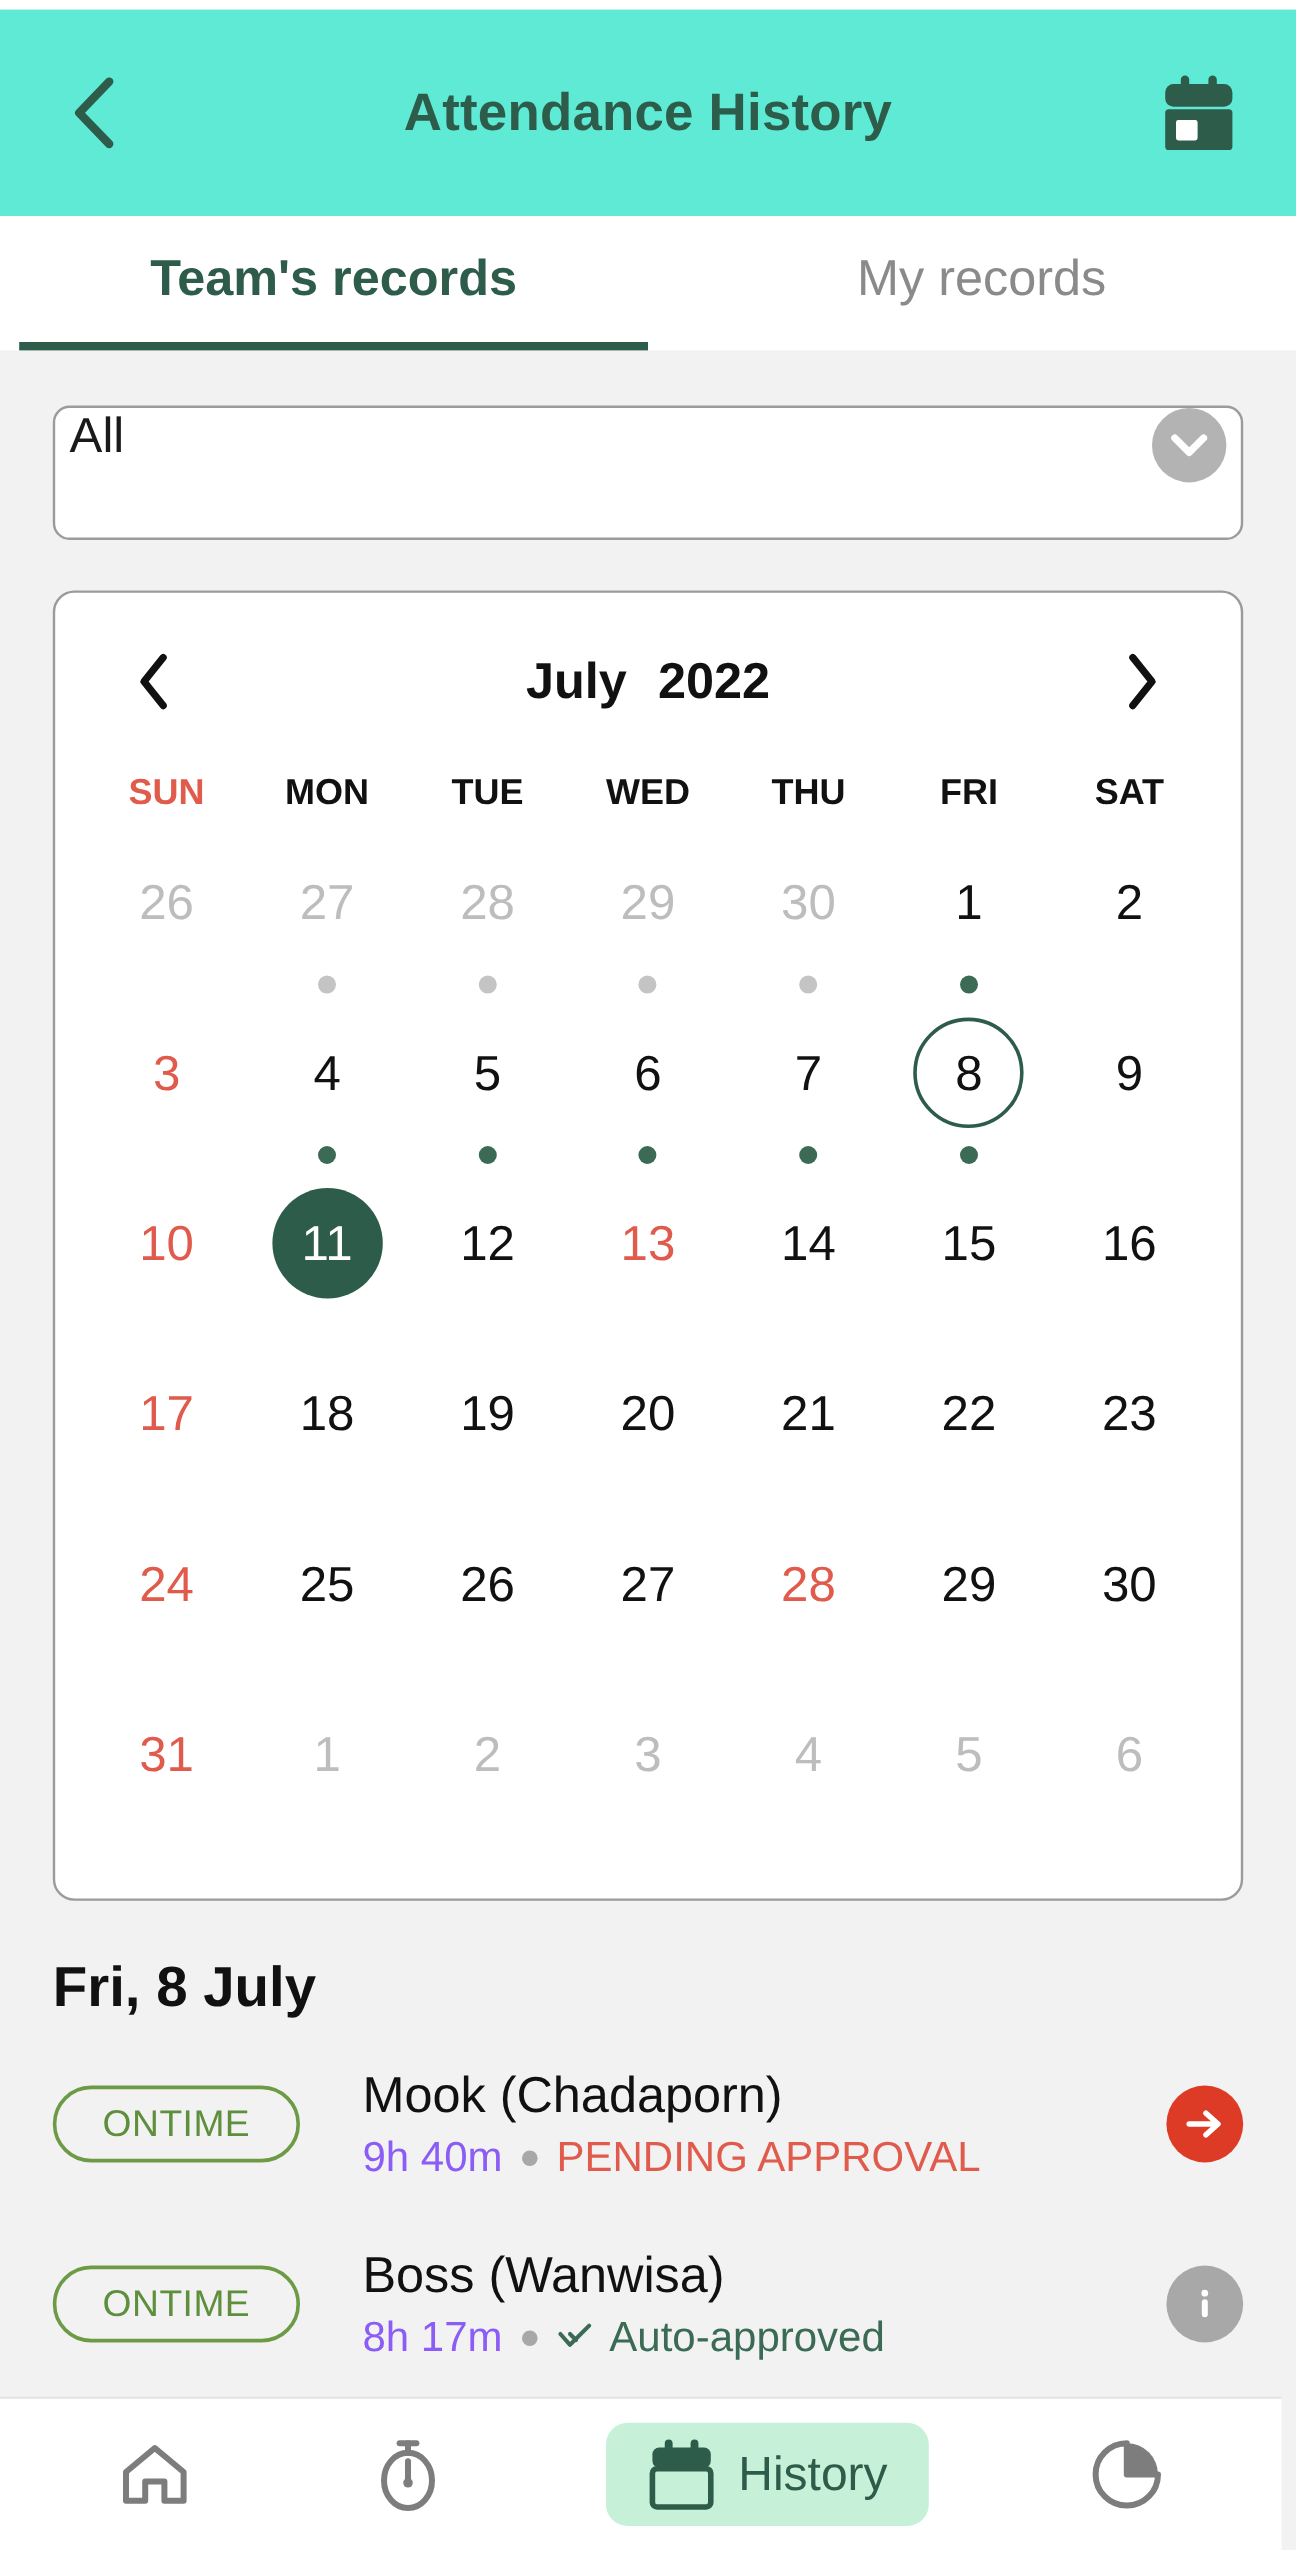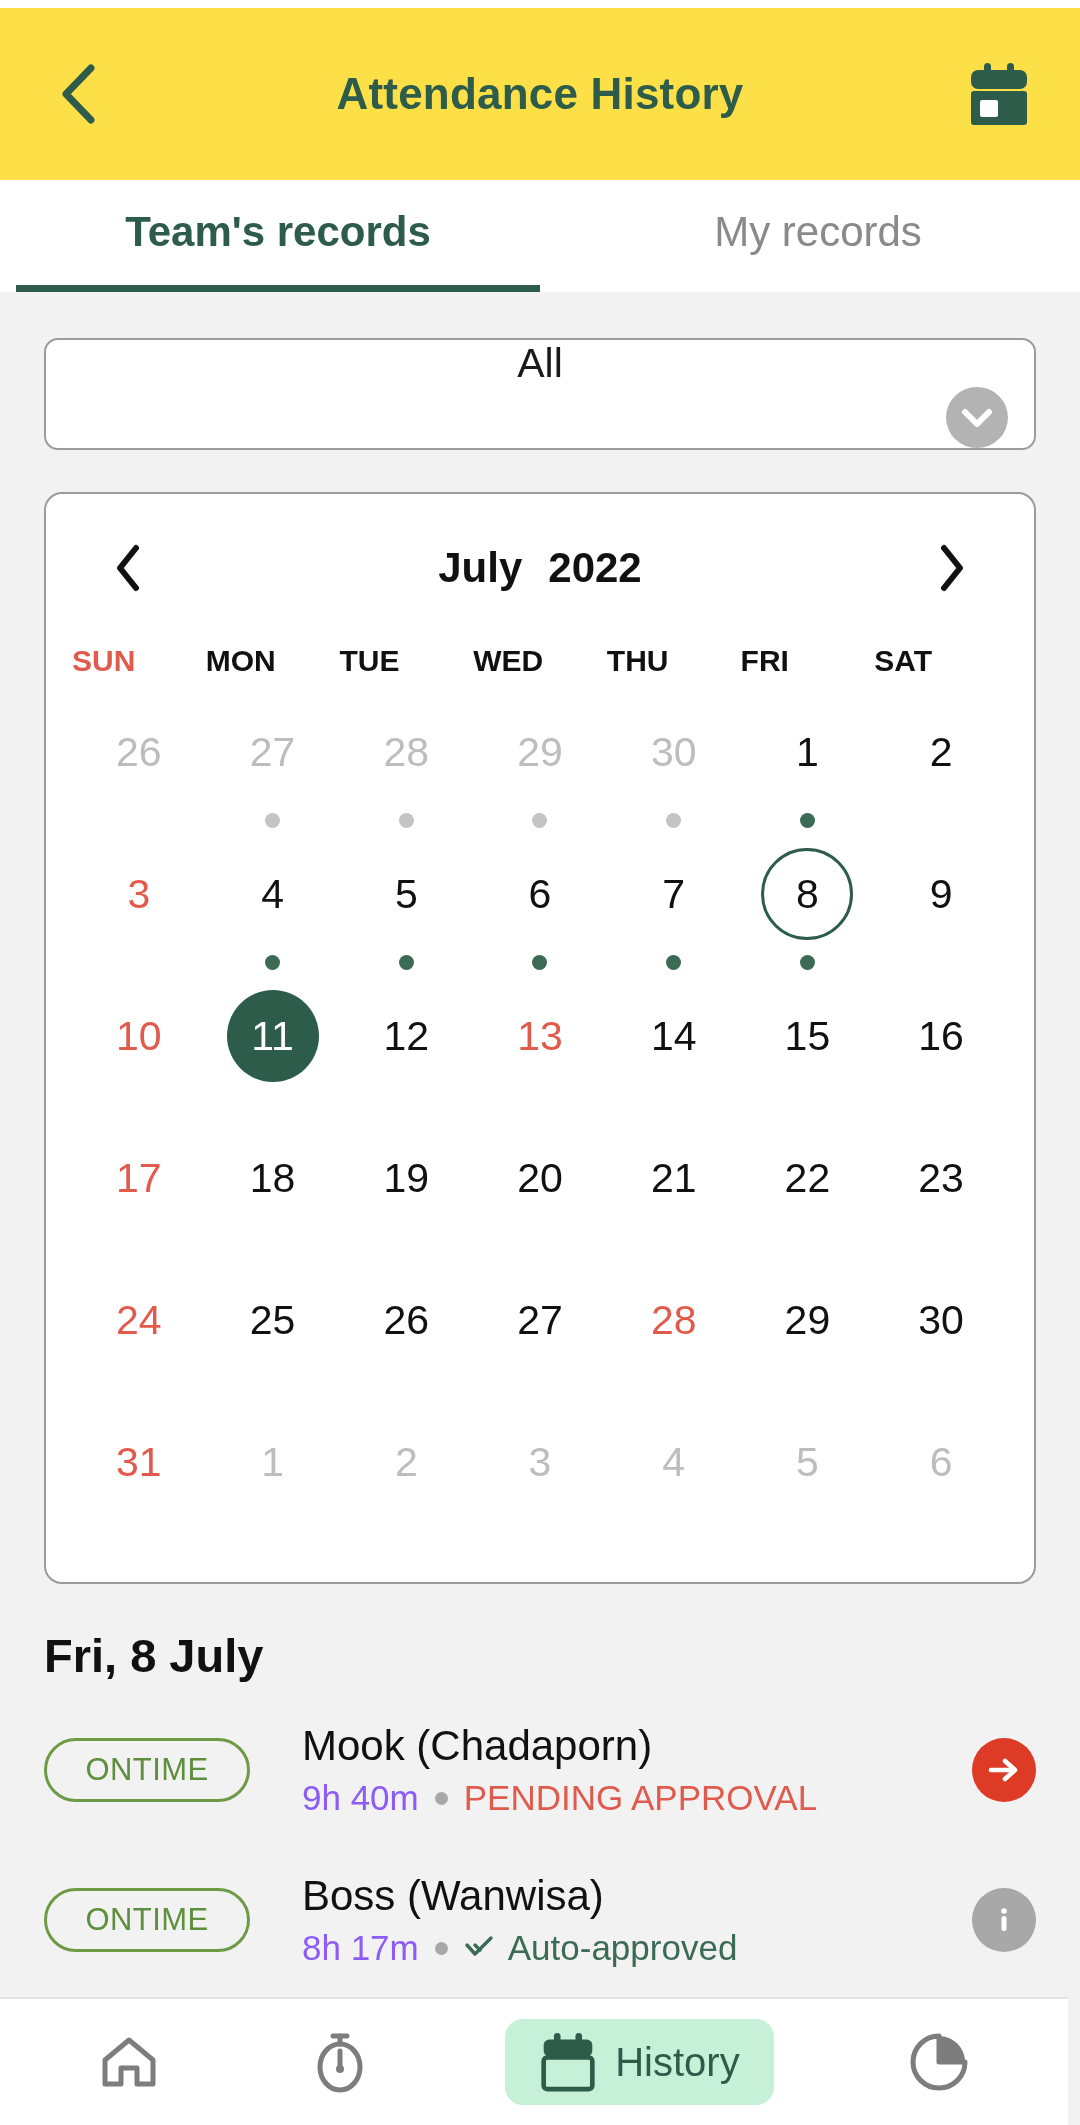--- a/index.html
+++ b/index.html
@@ -9,21 +9,21 @@
     background: #ffffff;
     overflow: hidden;
   }
   #app { position: relative; width: 1080px; height: 2125px; background: #f2f2f2; }
 
   
   .status-strip { height: 8px; background: #ffffff; }
 
   
   .header {
-    height: 172px; background: #fde047;
+    height: 172px; background: #5eead4;
     display: flex; align-items: center; padding: 0 46px;
     position: relative;
   }
   .back-btn {
     width: 64px; height: 64px;
     display: flex; align-items: center; justify-content: center;
     cursor: pointer; flex: 0 0 auto;
   }
   .header-title {
     position: absolute; left: 0; right: 0; text-align: center;
@@ -51,23 +51,22 @@
     height: 7px; background: #2e5c4b;
   }
 
   
   .body { background: #f2f2f2; padding: 0 44px; }
 
   
   .filter {
     margin-top: 46px; height: 112px; background: #ffffff;
     border: 2px solid #9b9b9b; border-radius: 14px;
-    display: flex; align-items: center; padding: 0 26px;
+    display: flex; padding: 0 12px;
     cursor: pointer;
-    flex-direction: column;
   }
   .filter-value { font-size: 41px; color: #1a1a1a; }
   .filter-chevron {
     margin-left: auto; width: 62px; height: 62px; border-radius: 50%;
     background: #b3b3b3; display: flex; align-items: center; justify-content: center;
   }
 
   
   .cal-card {
     margin-top: 42px; background: #ffffff;
@@ -82,21 +81,21 @@
     position: absolute; width: 64px; height: 64px;
     display: flex; align-items: center; justify-content: center; cursor: pointer;
   }
   .cal-nav.prev { left: 24px; }
   .cal-nav.next { right: 24px; }
   .cal-title { font-size: 42px; font-weight: bold; color: #111; }
   .cal-title .yr { margin-left: 26px; }
 
   .cal-grid { display: grid; grid-template-columns: repeat(7, 1fr); }
   .dow {
-    font-size: 30px; font-weight: bold;
+    text-align: center; font-size: 30px; font-weight: bold;
     color: #111; padding: 28px 0 22px 0;
   }
   .dow.sun { color: #e05b4c; }
 
   .cell {
     height: 142px; display: flex; flex-direction: column;
     align-items: center; justify-content: flex-start; padding-top: 6px;
     cursor: pointer; position: relative; gap: 18px;
   }
   .num {

